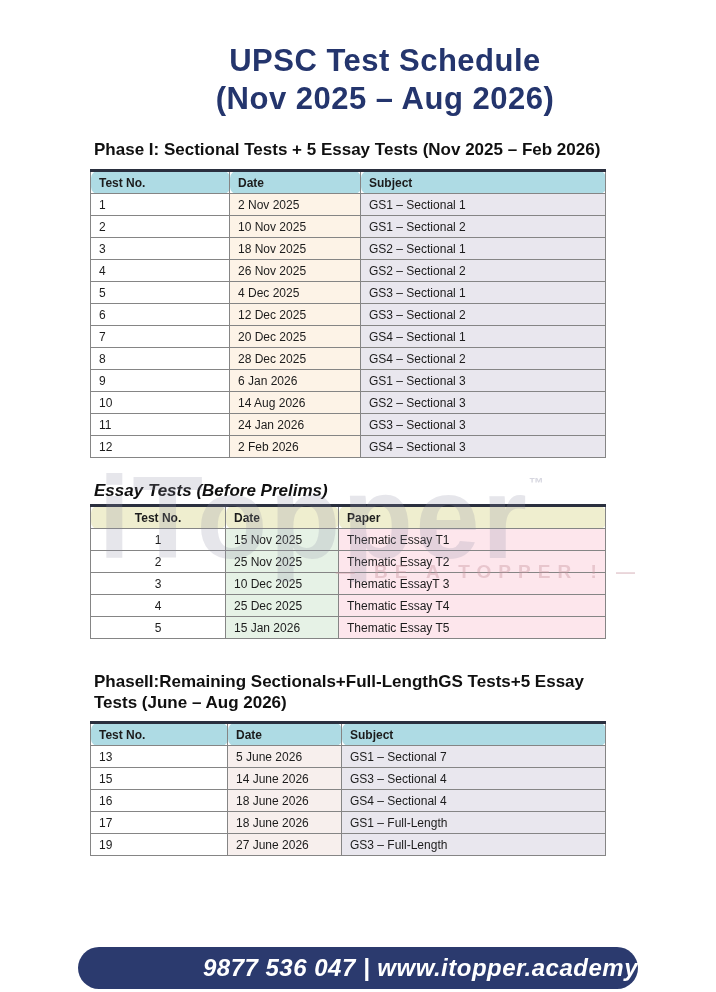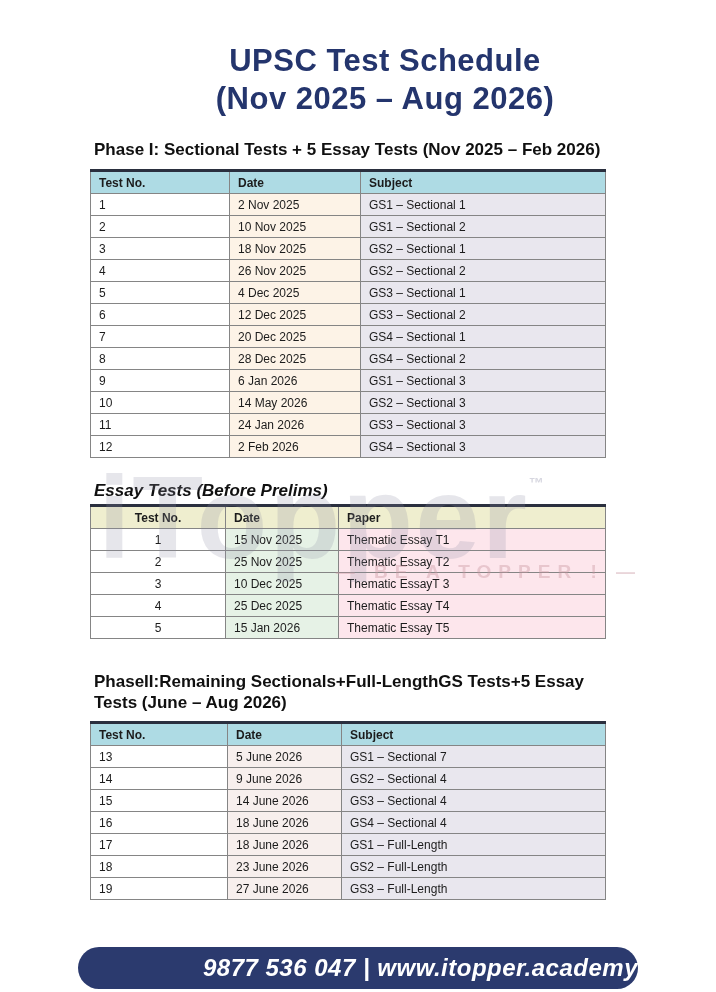--- a/index.html
+++ b/index.html
@@ -22,21 +22,21 @@
   .sec-heading.italic{font-style:italic;}
   
   table{
     position:absolute;left:90px;width:516px;border-collapse:collapse;table-layout:fixed;
     border:1px solid #4f4f4f;border-top:3px solid #2a2f3e;background:#fff;
   }
   th,td{
     border:1px solid #858585;font-size:12px;line-height:16px;padding:2.5px 8px;
     text-align:left;white-space:nowrap;overflow:hidden;color:#1c1c1c;
   }
-  th{font-weight:bold;}
+  th{font-weight:bold;border-radius:7px;}
   
   .t1 th{background:var(--hdr-cyan,#aedbe4);}
   .t1 td:nth-child(2){background:var(--col-cream,#fdf3e7);}
   .t1 td:nth-child(3){background:var(--col-lavender,#e9e7ee);}
   
   .t2 th{background:var(--hdr-khaki,#efeecf);}
   .t2 th:first-child, .t2 td:first-child{text-align:center;}
   .t2 td:nth-child(2){background:var(--col-green,#e6f2e6);}
   .t2 td:nth-child(3){background:var(--col-pink,#fde6ec);}
   
@@ -143,21 +143,21 @@
         <td>28 Dec 2025</td>
         <td>GS4 – Sectional 2</td>
       </tr>
       <tr>
         <td>9</td>
         <td>6 Jan 2026</td>
         <td>GS1 – Sectional 3</td>
       </tr>
       <tr>
         <td>10</td>
-        <td>14 May 2026</td>
+        <td>14 Aug 2026</td>
         <td>GS2 – Sectional 3</td>
       </tr>
       <tr>
         <td>11</td>
         <td>24 Jan 2026</td>
         <td>GS3 – Sectional 3</td>
       </tr>
       <tr>
         <td>12</td>
         <td>2 Feb 2026</td>
@@ -223,45 +223,35 @@
       <th>Subject</th>
     </tr>
   </thead>
   <tbody>
       <tr>
         <td>13</td>
         <td>5 June 2026</td>
         <td>GS1 – Sectional 7</td>
       </tr>
       <tr>
-        <td>14</td>
-        <td>9 June 2026</td>
-        <td>GS2 – Sectional 4</td>
-      </tr>
-      <tr>
         <td>15</td>
         <td>14 June 2026</td>
         <td>GS3 – Sectional 4</td>
       </tr>
       <tr>
         <td>16</td>
         <td>18 June 2026</td>
         <td>GS4 – Sectional 4</td>
       </tr>
       <tr>
         <td>17</td>
         <td>18 June 2026</td>
         <td>GS1 – Full-Length</td>
       </tr>
       <tr>
-        <td>18</td>
-        <td>23 June 2026</td>
-        <td>GS2 – Full-Length</td>
-      </tr>
-      <tr>
         <td>19</td>
         <td>27 June 2026</td>
         <td>GS3 – Full-Length</td>
       </tr>
     </tbody>
 </table>
 
 <div class="footer-pill">9877 536 047 | www.itopper.academy</div>
 
 </body></html>

